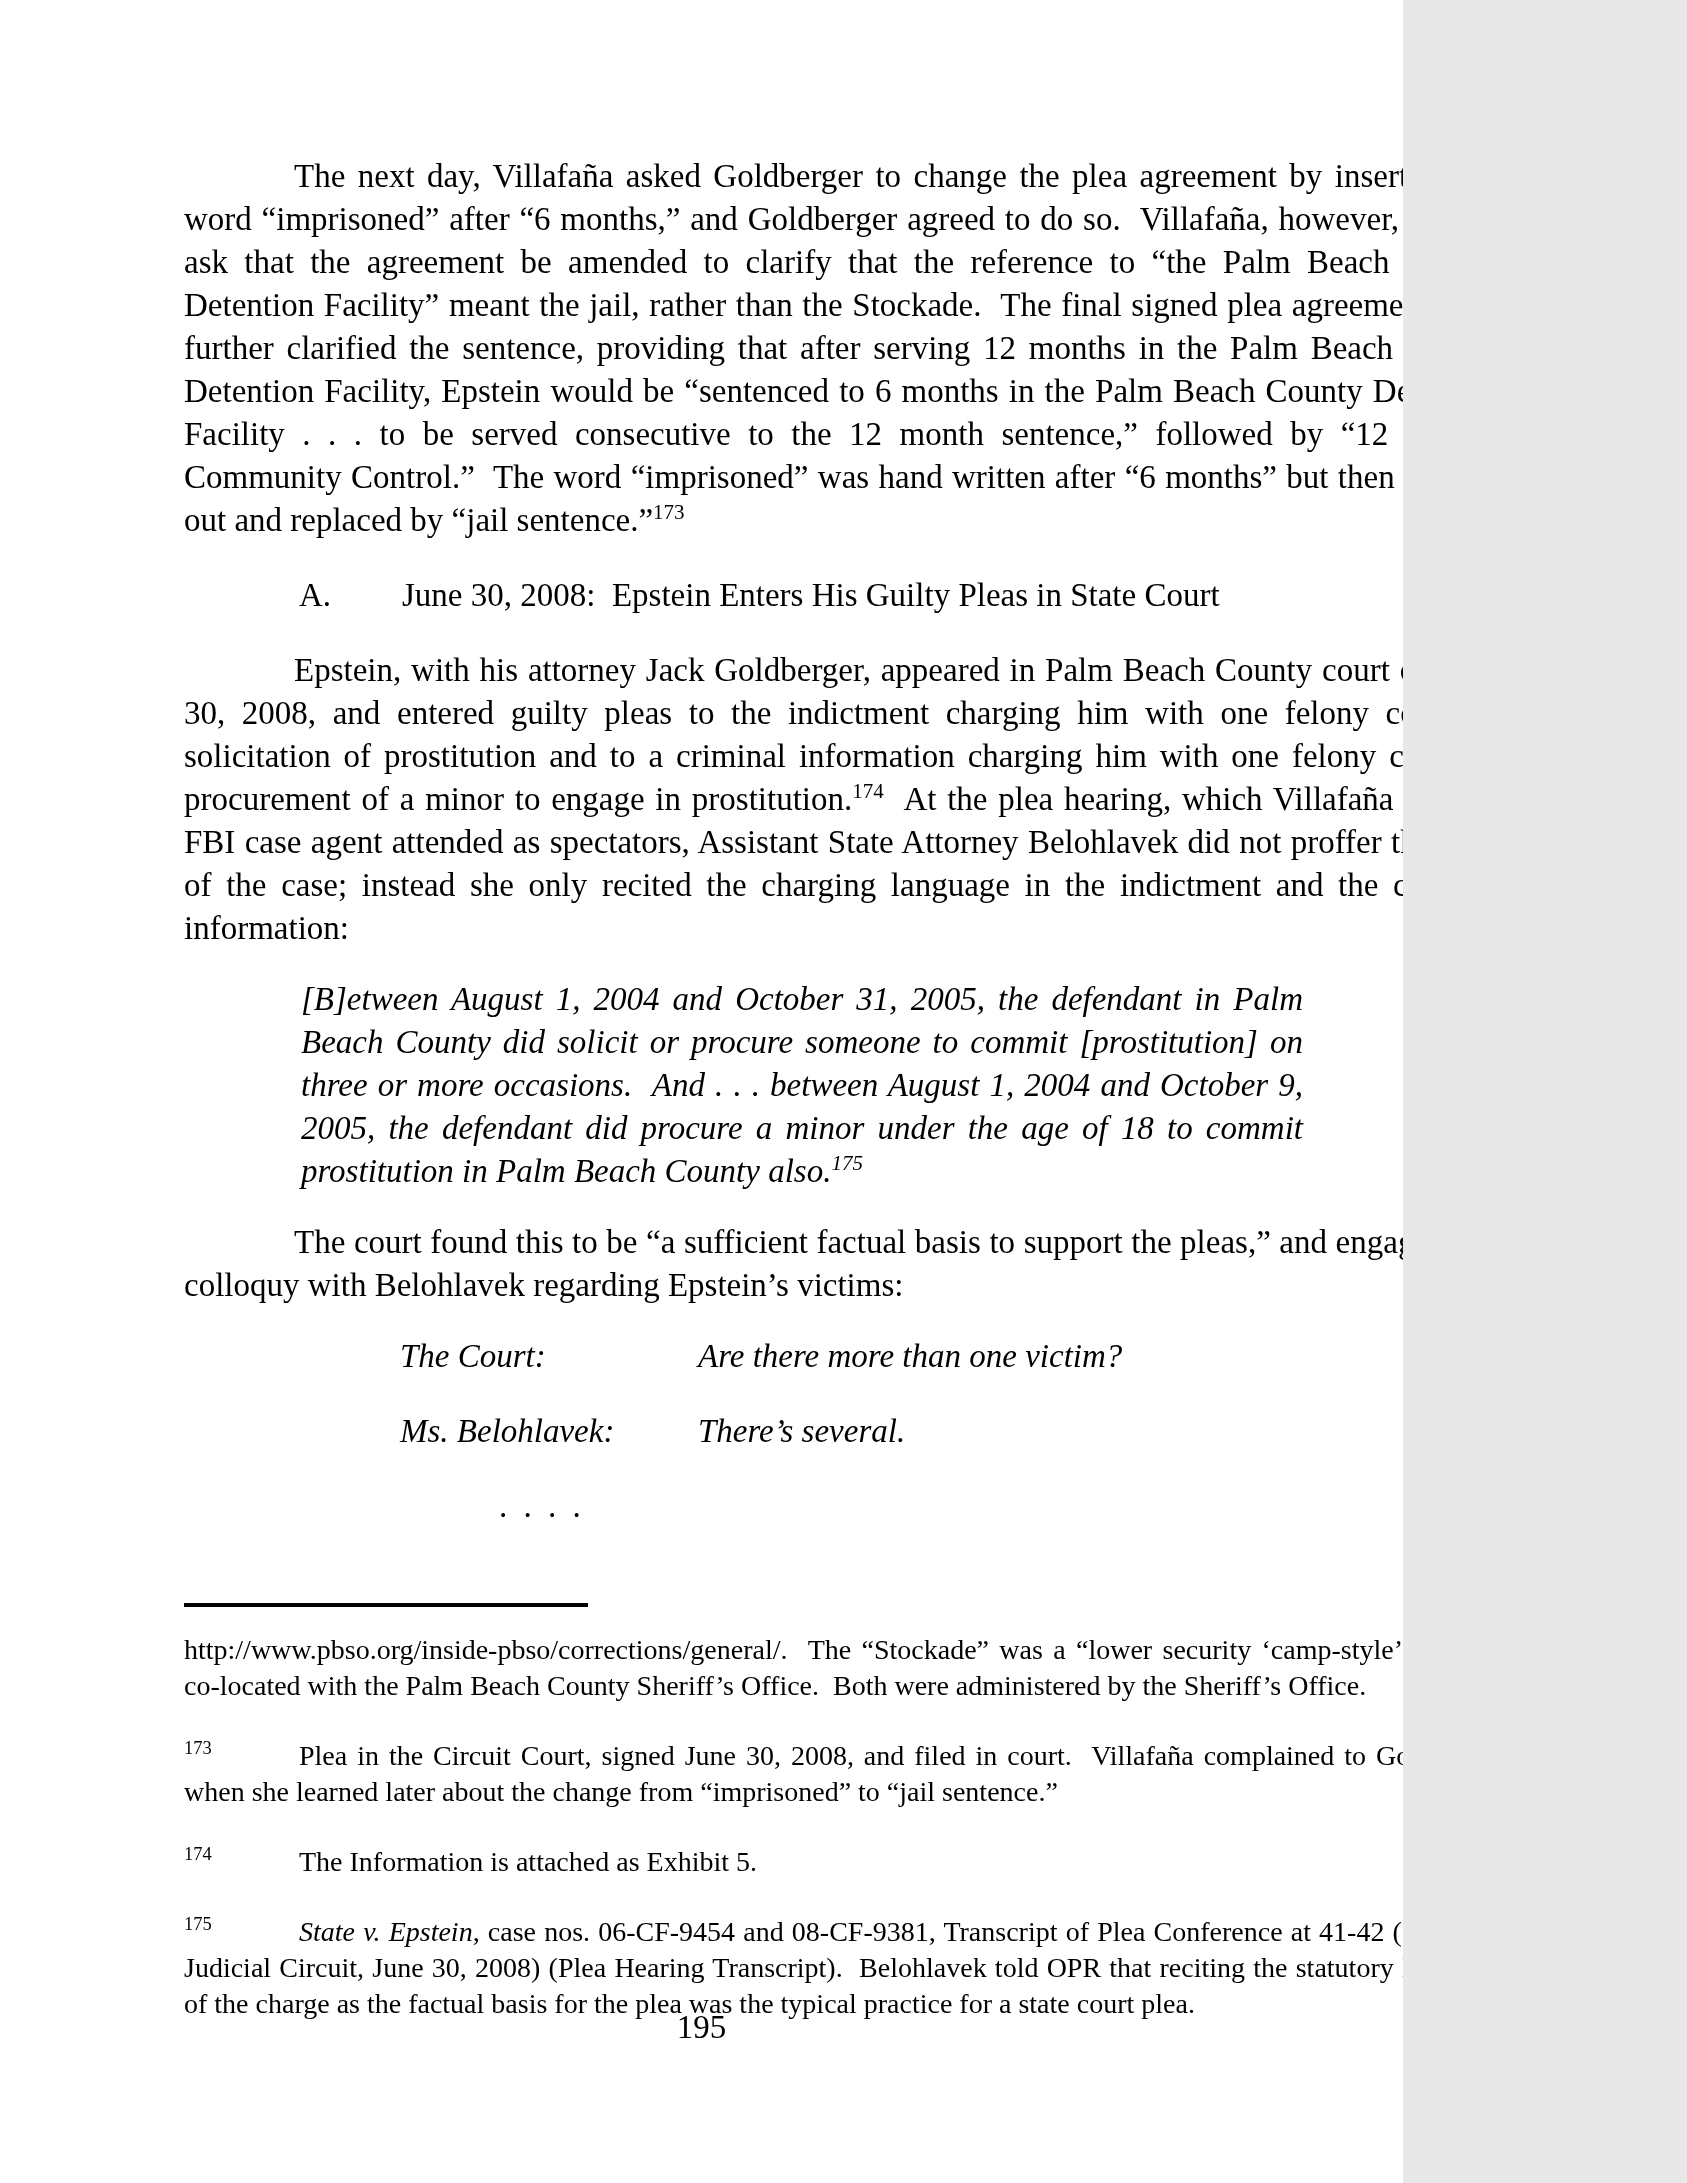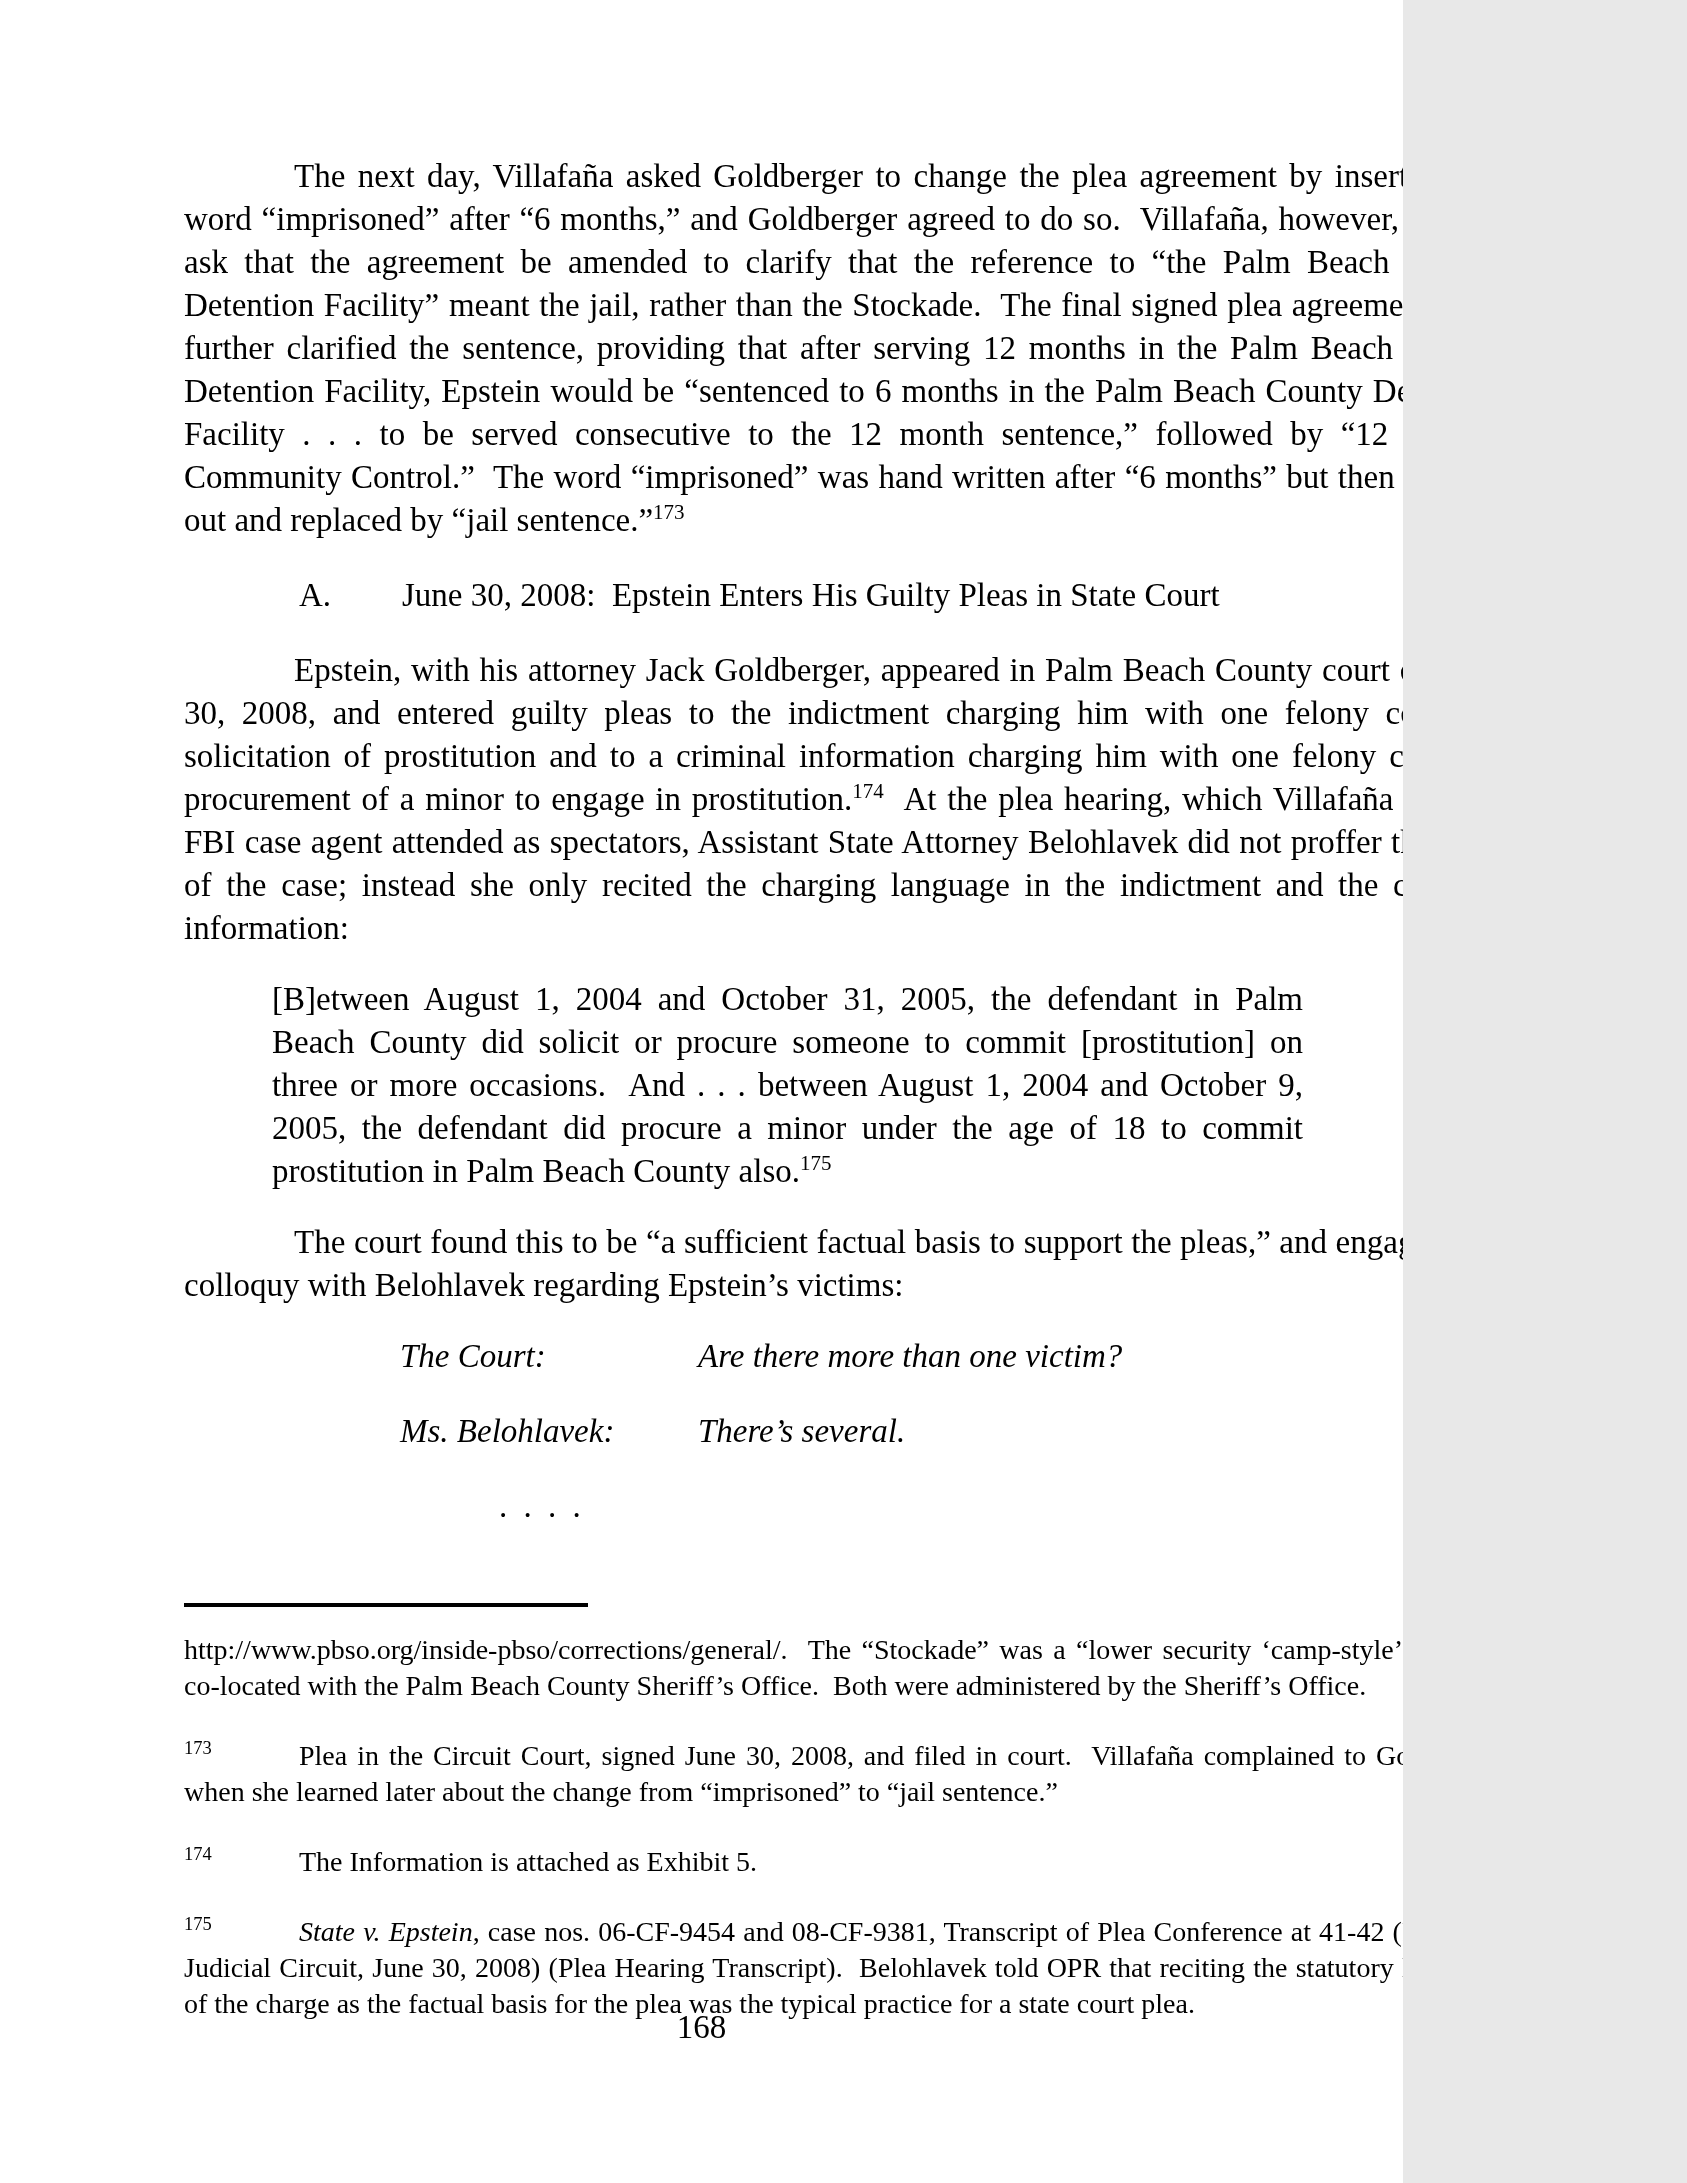--- a/index.html
+++ b/index.html
@@ -48,21 +48,22 @@
     font-size: 21px;
     line-height: 0;
     position: relative;
     top: -12px;
   }
   .blockquote {
     font-size: 33px;
     line-height: 43px;
     text-align: justify;
     white-space: pre-wrap;
-    margin: 0 200px 28px 88px;
+    margin: 0 200px 28px 117px;
+    font-style: italic;
   }
   .colloquy-row {
     font-size: 33px;
     line-height: 43px;
     margin: 0 0 32px 216px;
     white-space: pre-wrap;
     font-style: italic;
   }
   .colloquy-row .speaker {
     display: inline-block;
@@ -150,16 +151,16 @@
     <p class="fn-para">http://www.pbso.org/inside-pbso/corrections/general/.  The “Stockade” was a “lower security ‘camp-style’ facility” co-located with the Palm Beach County Sheriff’s Office.  Both were administered by the Sheriff’s Office.</p>
 
     <p class="fn-para fn-item"><span class="fn-num">173</span><span>Plea in the Circuit Court, signed June 30, 2008, and filed in court.  Villafaña complained to Goldberger when she learned later about the change from “imprisoned” to “jail sentence.”</span></p>
 
     <p class="fn-para fn-item"><span class="fn-num">174</span><span>The Information is attached as Exhibit 5.</span></p>
 
     <p class="fn-para fn-item"><span class="fn-num">175</span><span class="fn-italic">State v. Epstein</span><span>, case nos. 06-CF-9454 and 08-CF-9381, Transcript of Plea Conference at 41-42 (Fifteenth Judicial Circuit, June 30, 2008) (Plea Hearing Transcript).  Belohlavek told OPR that reciting the statutory language of the charge as the factual basis for the plea was the typical practice for a state court plea.</span></p>
 
   </div>
 
-  <div class="page-number">168</div>
+  <div class="page-number">195</div>
 
 </div>
 
 
 </body></html>

